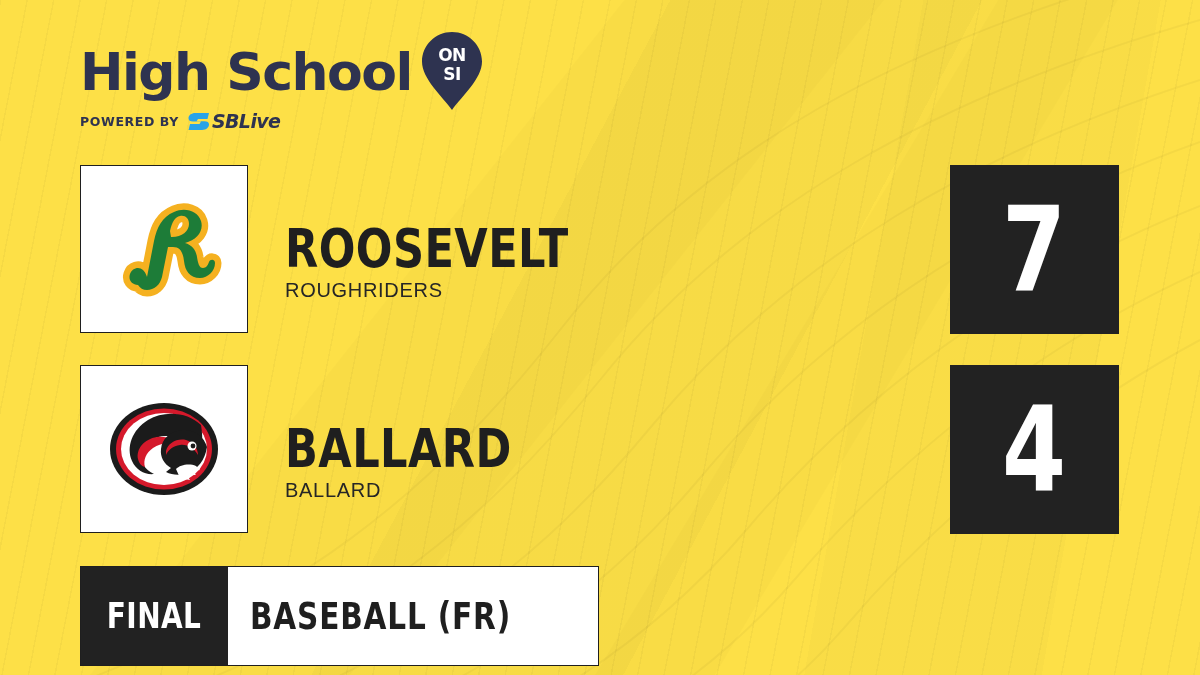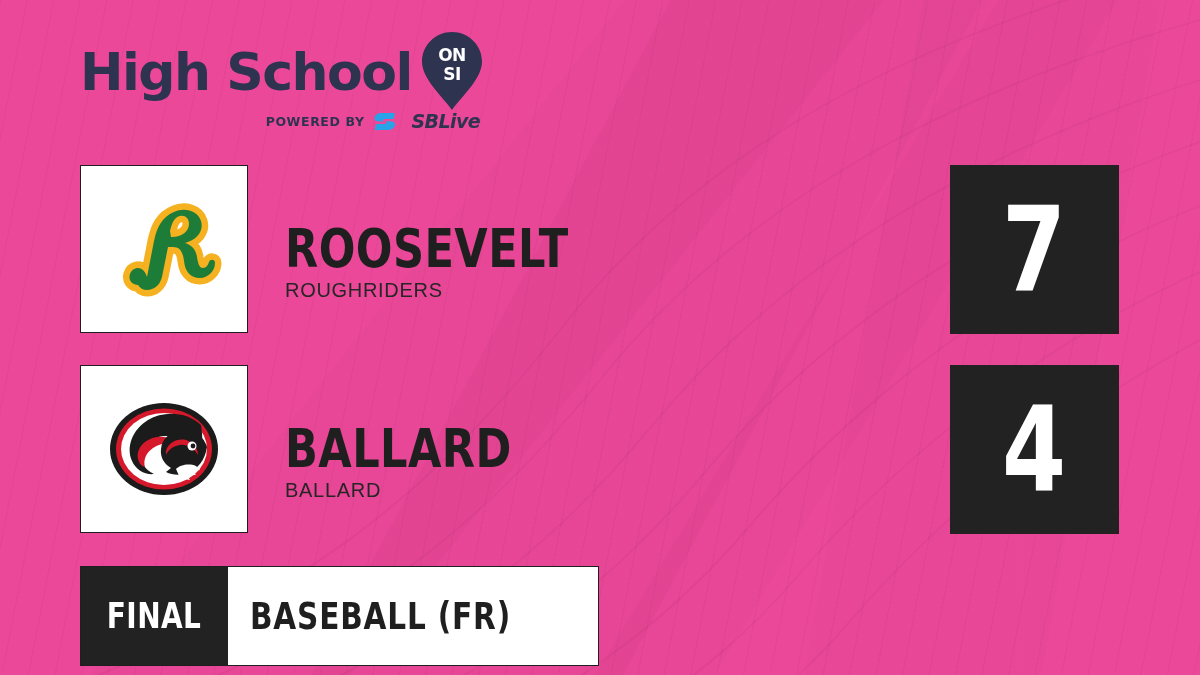--- a/index.html
+++ b/index.html
@@ -13,21 +13,21 @@
     overflow: hidden;
     font-family: "Liberation Sans", sans-serif;
     background: #ffffff;
   }
 
   
   .stage {
     position: relative;
     width: 1200px;
     height: 675px;
-    background: #ec4899;
+    background: #fde047;
     overflow: hidden;
   }
 
   
   .bg-layer {
     position: absolute;
     inset: 0;
     pointer-events: none;
   }
   .bg-diag-bands {
@@ -88,21 +88,21 @@
     margin-left: 8px;
     width: 64px;
     height: 82px;
     margin-top: -2px;
   }
   .brand-pin svg { display: block; width: 64px; height: 82px; }
 
   .powered-row {
     display: flex;
     align-items: center;
-    justify-content: flex-end;
+    justify-content: flex-start;
     margin-top: 4px;
     width: 400px;
     height: 22px;
   }
   .powered-by {
     font-family: "DejaVu Sans", sans-serif;
     font-weight: bold;
     font-size: 12.5px;
     letter-spacing: 0.6px;
     color: #2e3350;
@@ -113,21 +113,21 @@
     margin-left: 9px;
   }
   .sblive-mark { display: block; width: 22px; height: 19px; }
   .sblive-text {
     font-family: "DejaVu Sans", sans-serif;
     font-weight: bold;
     font-style: italic;
     font-size: 19px;
     letter-spacing: -0.6px;
     color: #2e3350;
-    margin-left: 16px;
+    margin-left: 2px;
     line-height: 19px;
   }
 
   
   .team-row {
     position: absolute;
     left: 0;
     width: 1200px;
     height: 170px;
   }

